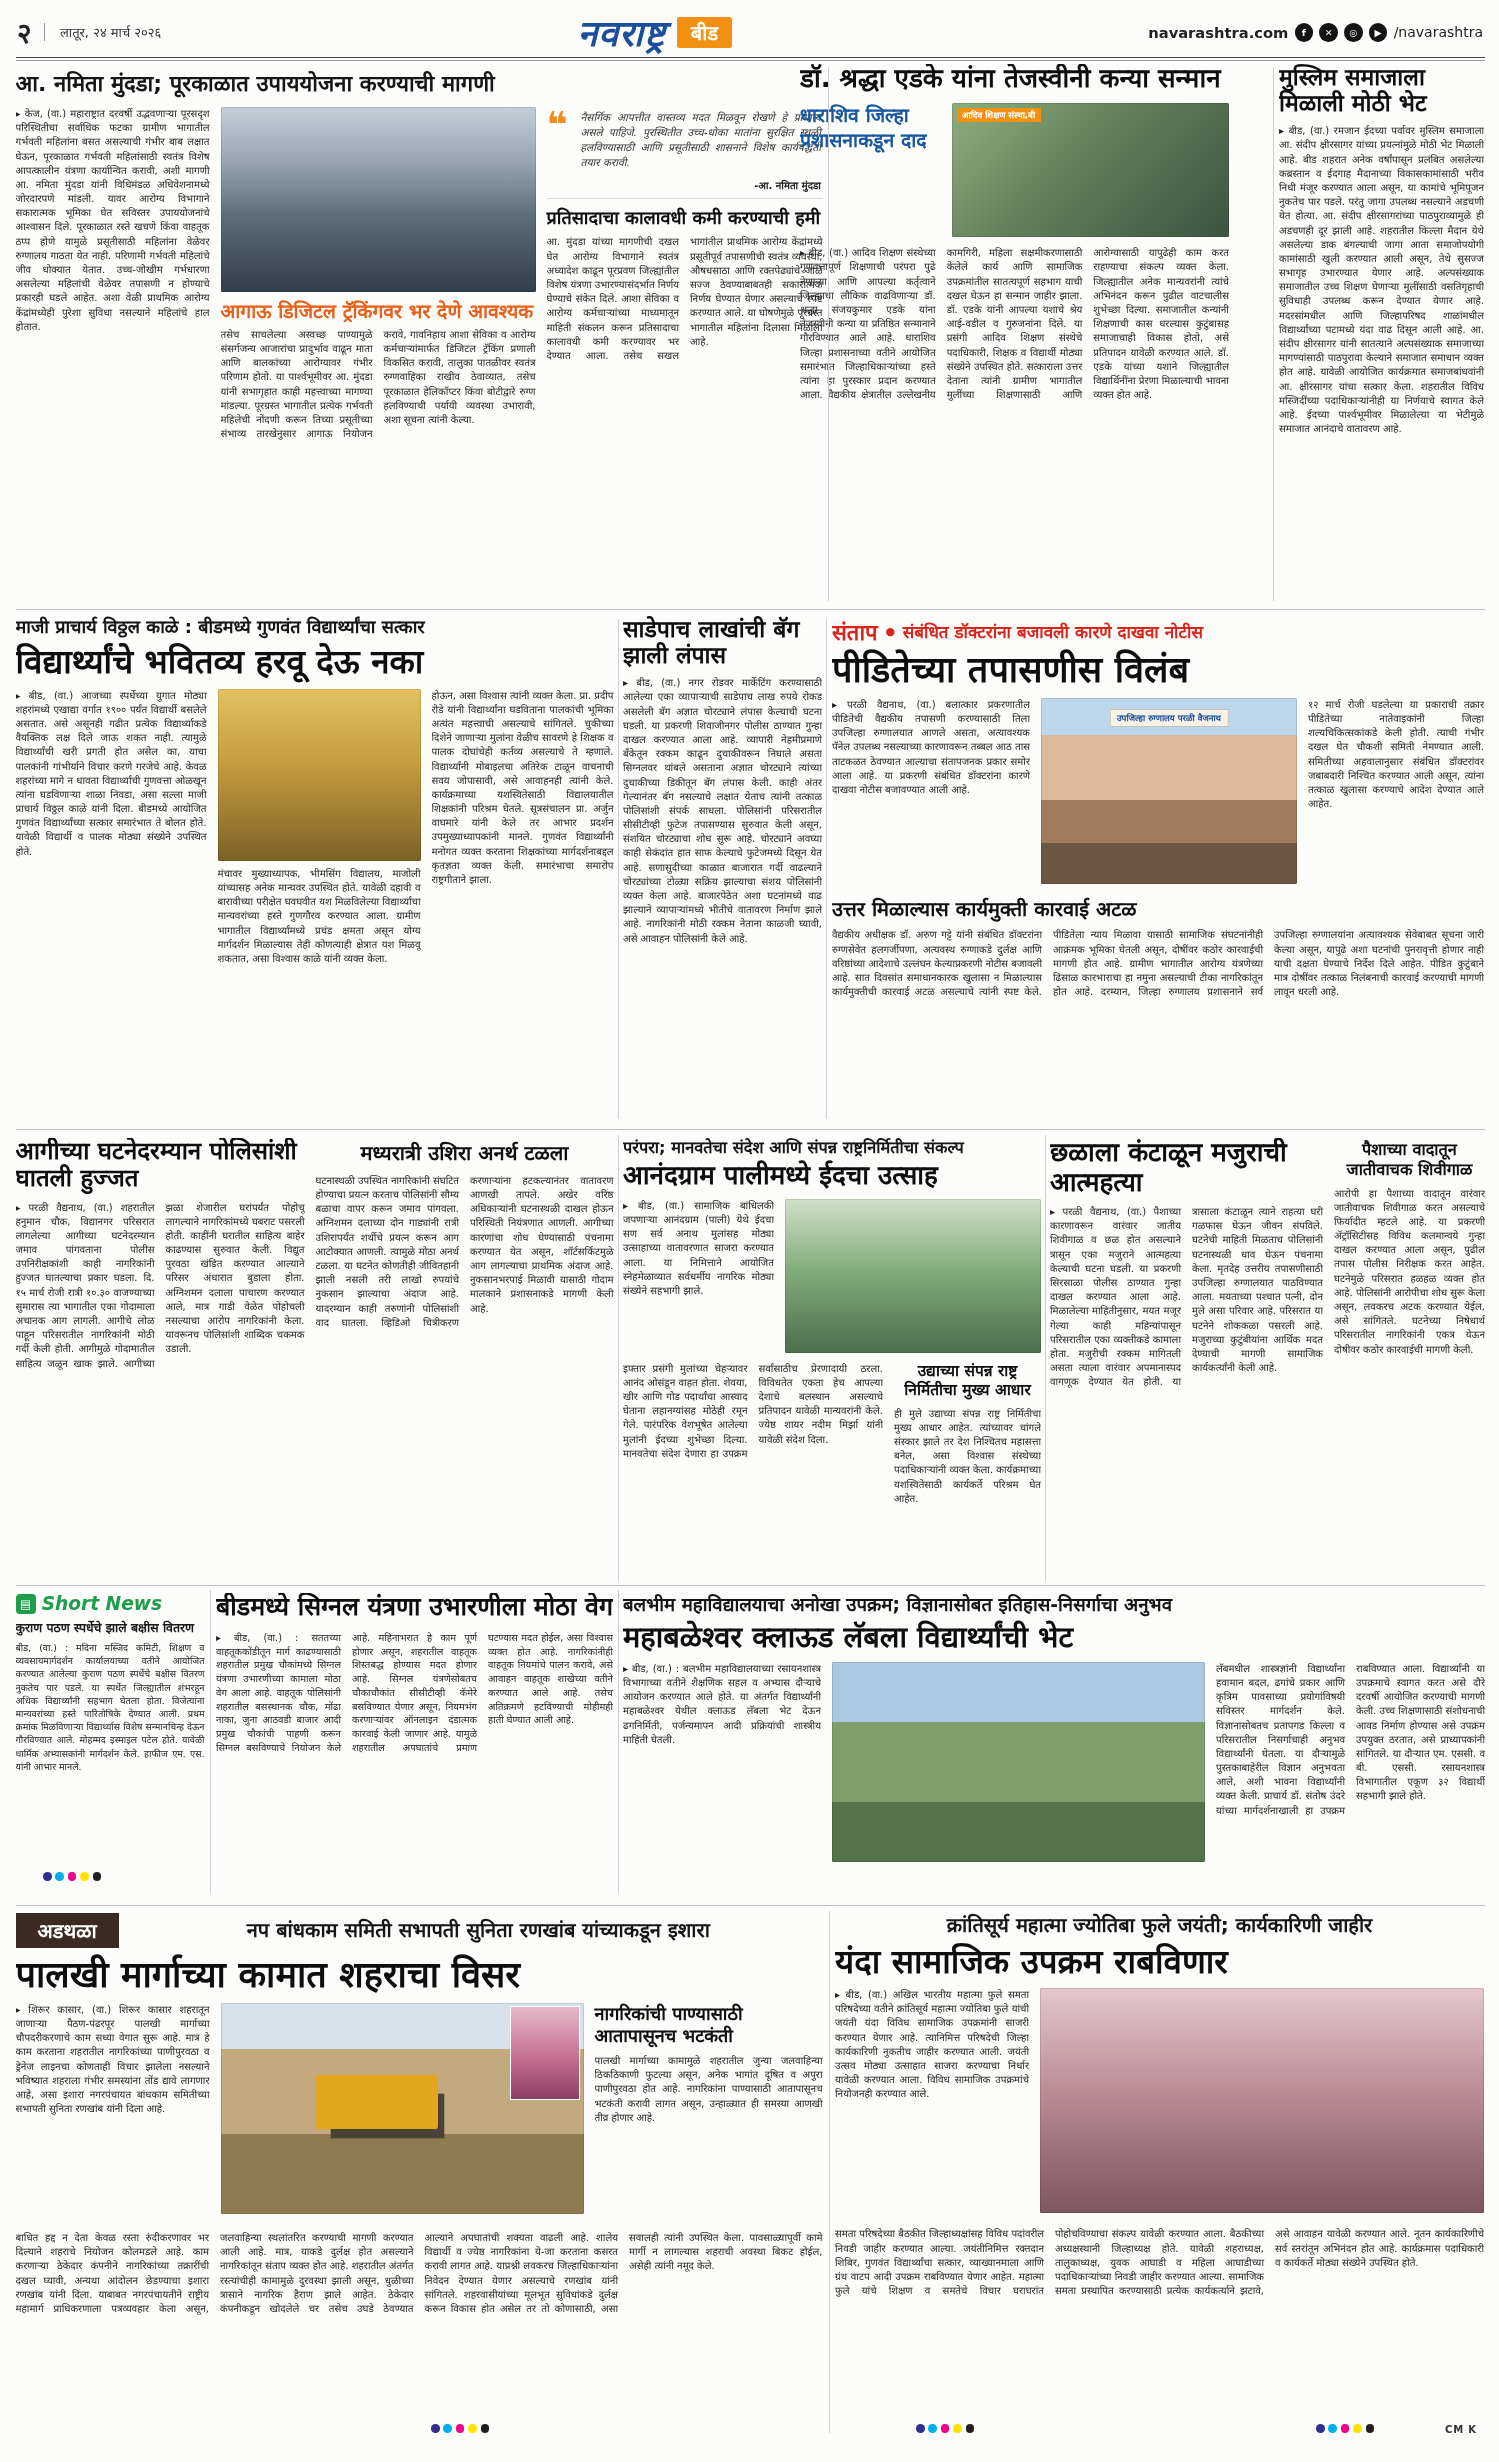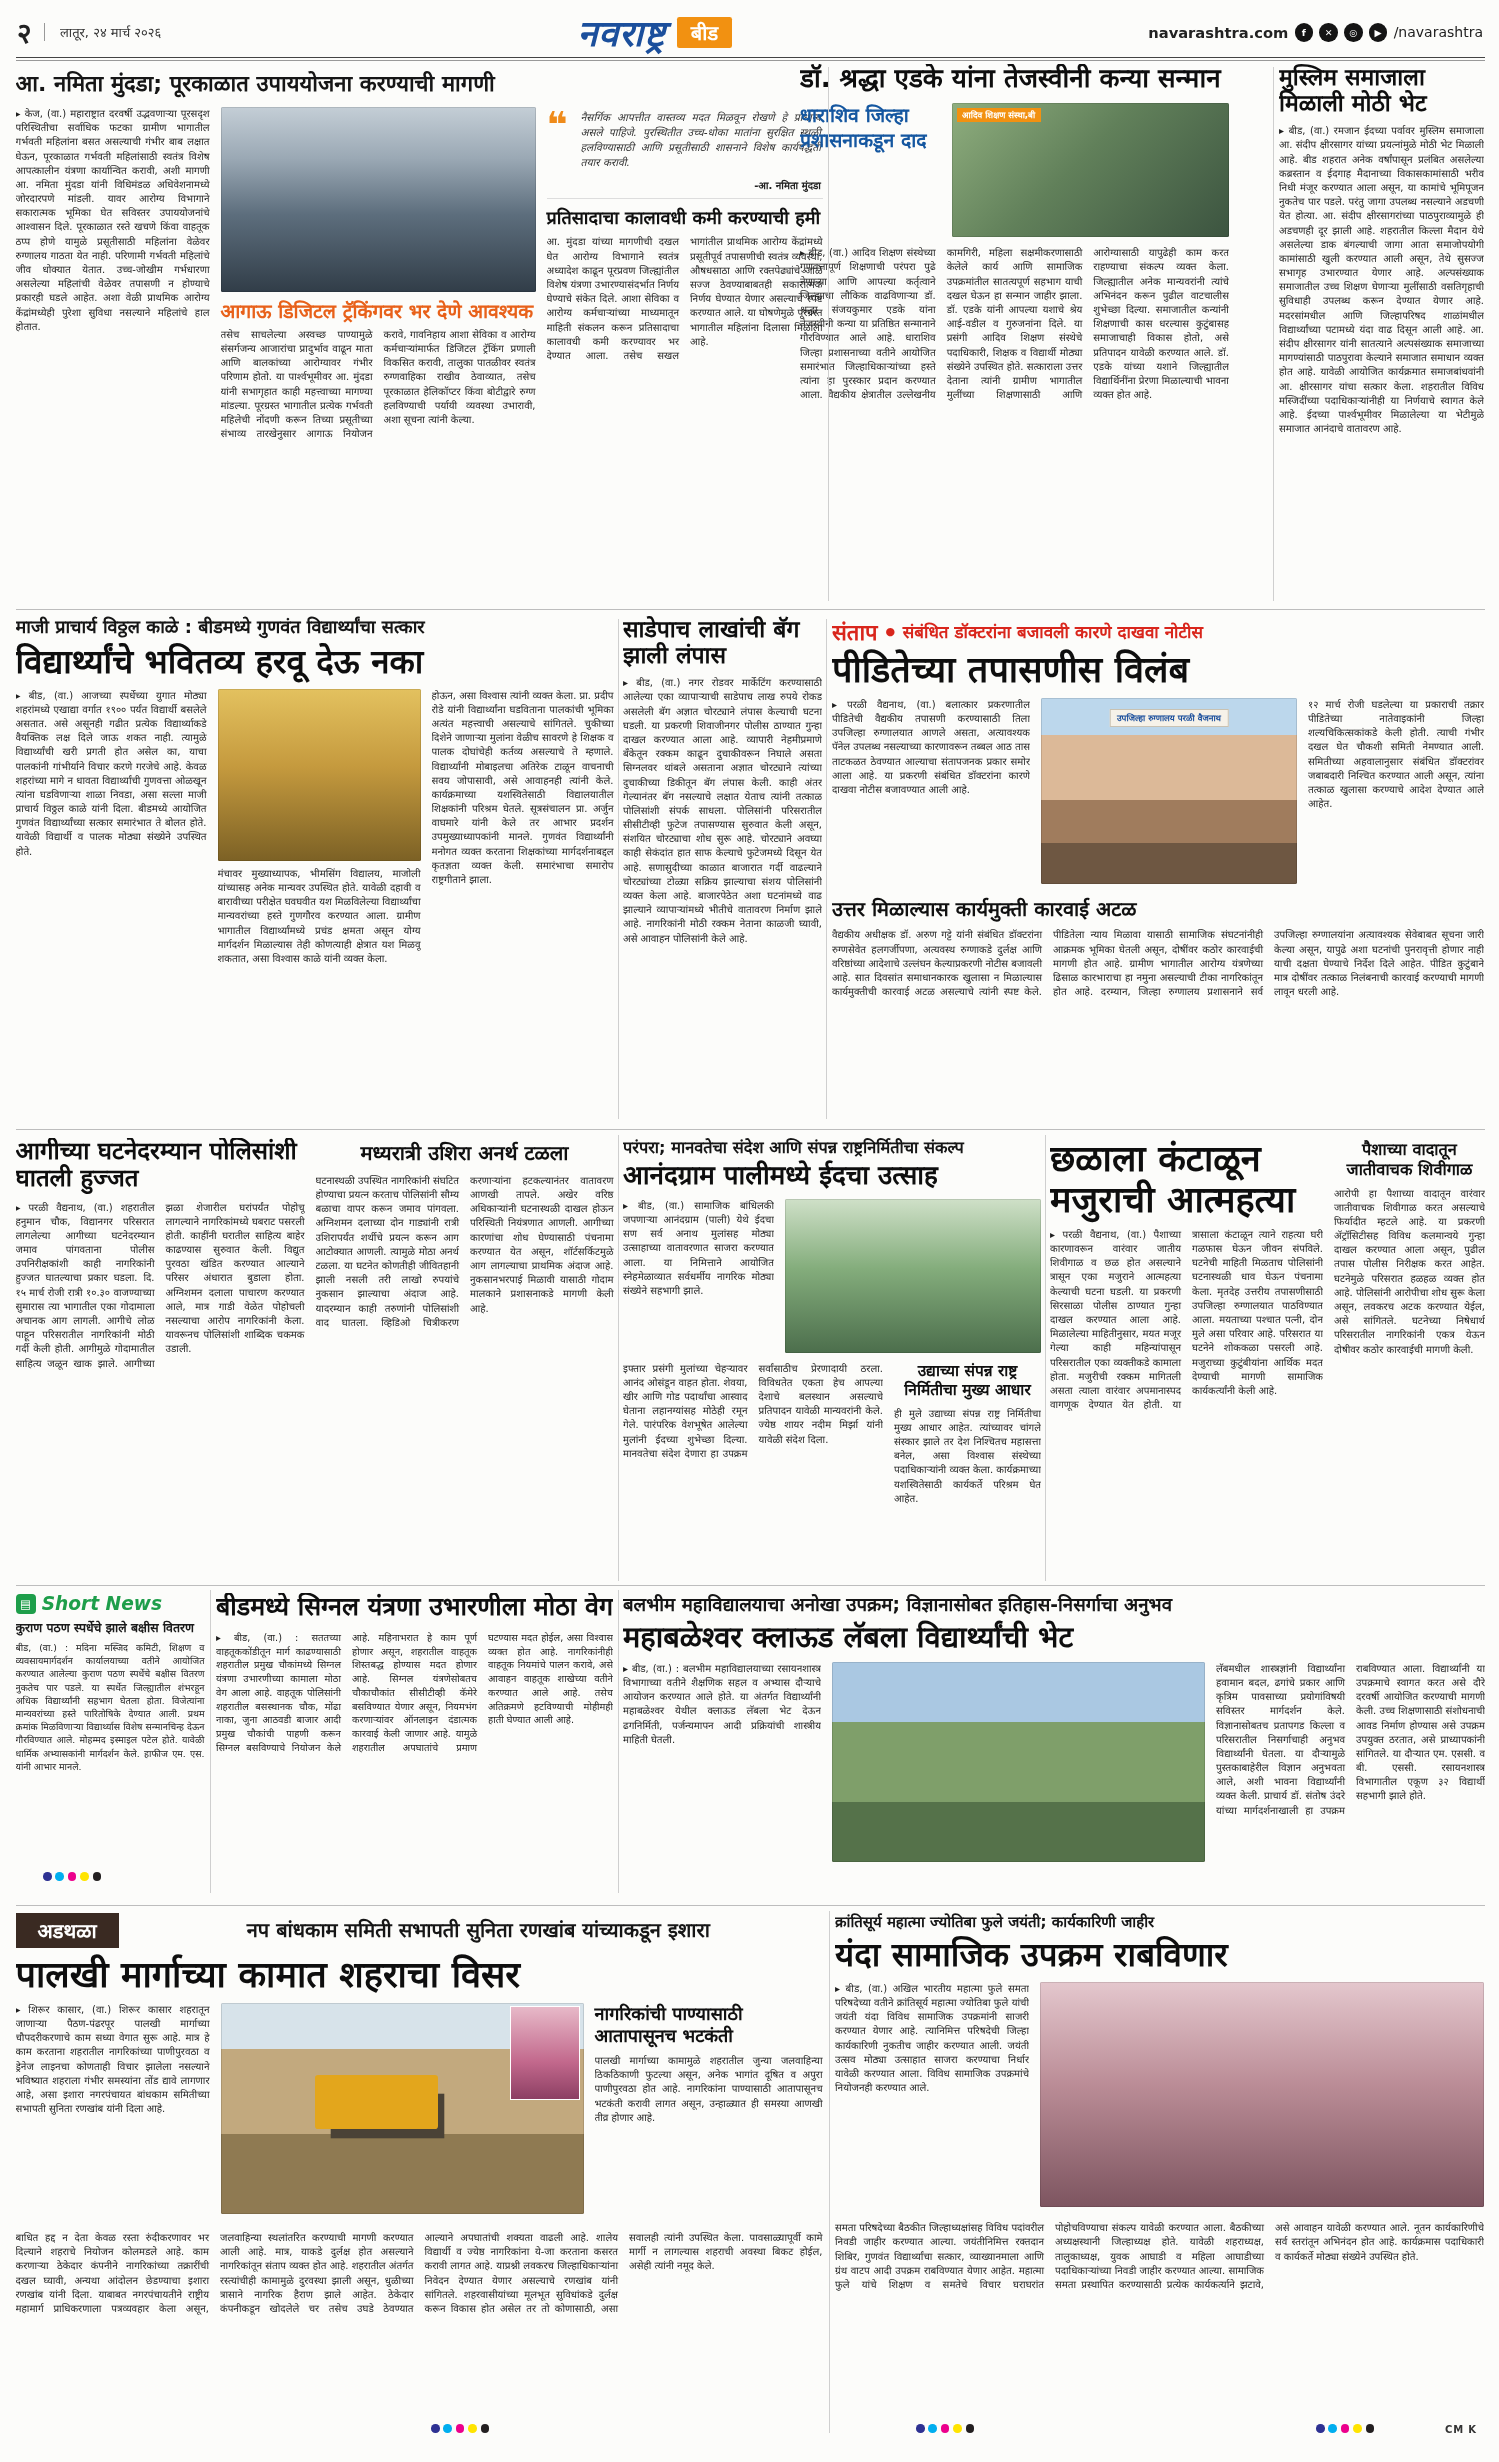--- a/index.html
+++ b/index.html
@@ -191,21 +191,21 @@
       <div>
         <div class="sub-bold" style="font-size:15.5px;text-align:center;margin-bottom:6.2px;">उद्याच्या संपन्न राष्ट्र निर्मितीचा मुख्य आधार</div>
         <div class="body-text" style="height:140px;">ही मुले उद्याच्या संपन्न राष्ट्र निर्मितीचा मुख्य आधार आहेत. त्यांच्यावर चांगले संस्कार झाले तर देश निश्चितच महासत्ता बनेल, असा विश्वास संस्थेच्या पदाधिकाऱ्यांनी व्यक्त केला. कार्यक्रमाच्या यशस्वितेसाठी कार्यकर्ते परिश्रम घेत आहेत.</div>
       </div>
     </div>
   </section>
 
   <section class="art" style="left:1050px;top:1138px;width:435px;height:439px;">
     <div class="grid" style="grid-template-columns:273px 1fr;height:439px;">
       <div>
-        <h2 class="hl" style="font-size:36px;margin:0 0 7.8px;">छळाला कंटाळून मजुराची आत्महत्या</h2>
+        <h2 class="hl" style="font-size:26px;margin:0 0 7.8px;">छळाला कंटाळून मजुराची आत्महत्या</h2>
         <div class="body-text cols2" style="height:356px;">▸ परळी वैद्यनाथ, (वा.) पैशाच्या कारणावरून वारंवार जातीय शिवीगाळ व छळ होत असल्याने त्रासून एका मजुराने आत्महत्या केल्याची घटना घडली. या प्रकरणी सिरसाळा पोलीस ठाण्यात गुन्हा दाखल करण्यात आला आहे. मिळालेल्या माहितीनुसार, मयत मजूर गेल्या काही महिन्यांपासून परिसरातील एका व्यक्तीकडे कामाला होता. मजुरीची रक्कम मागितली असता त्याला वारंवार अपमानास्पद वागणूक देण्यात येत होती. या त्रासाला कंटाळून त्याने राहत्या घरी गळफास घेऊन जीवन संपविले. घटनेची माहिती मिळताच पोलिसांनी घटनास्थळी धाव घेऊन पंचनामा केला. मृतदेह उत्तरीय तपासणीसाठी उपजिल्हा रुग्णालयात पाठविण्यात आला. मयताच्या पश्चात पत्नी, दोन मुले असा परिवार आहे. परिसरात या घटनेने शोककळा पसरली आहे. मजुराच्या कुटुंबीयांना आर्थिक मदत देण्याची मागणी सामाजिक कार्यकर्त्यांनी केली आहे.</div>
       </div>
       <div>
         <div class="sub-bold" style="font-size:16.3px;text-align:center;margin:1.6px 0 6.2px;">पैशाच्या वादातून जातीवाचक शिवीगाळ</div>
         <div class="body-text" style="height:373px;">आरोपी हा पैशाच्या वादातून वारंवार जातीवाचक शिवीगाळ करत असल्याचे फिर्यादीत म्हटले आहे. या प्रकरणी ॲट्रॉसिटीसह विविध कलमान्वये गुन्हा दाखल करण्यात आला असून, पुढील तपास पोलीस निरीक्षक करत आहेत. घटनेमुळे परिसरात हळहळ व्यक्त होत आहे. पोलिसांनी आरोपीचा शोध सुरू केला असून, लवकरच अटक करण्यात येईल, असे सांगितले. घटनेच्या निषेधार्थ परिसरातील नागरिकांनी एकत्र येऊन दोषीवर कठोर कारवाईची मागणी केली.</div>
       </div>
     </div>
   </section>
 
   <section class="art" style="left:15.5px;top:1593px;width:189px;height:304px;">
@@ -253,21 +253,21 @@
       </div>
       <div>
         <div class="sub-bold" style="font-size:18px;margin-bottom:6.2px;">नागरिकांची पाण्यासाठी आतापासूनच भटकंती</div>
         <div class="body-text" style="height:155px;">पालखी मार्गाच्या कामामुळे शहरातील जुन्या जलवाहिन्या ठिकठिकाणी फुटल्या असून, अनेक भागांत दूषित व अपुरा पाणीपुरवठा होत आहे. नागरिकांना पाण्यासाठी आतापासूनच भटकंती करावी लागत असून, उन्हाळ्यात ही समस्या आणखी तीव्र होणार आहे.</div>
       </div>
     </div>
     <div class="body-text cols4" style="margin-top:9.3px;height:185px;">बाधित हद्द न देता केवळ रस्ता रुंदीकरणावर भर दिल्याने शहराचे नियोजन कोलमडले आहे. काम करणाऱ्या ठेकेदार कंपनीने नागरिकांच्या तक्रारींची दखल घ्यावी, अन्यथा आंदोलन छेडण्याचा इशारा रणखांब यांनी दिला. याबाबत नगरपंचायतीने राष्ट्रीय महामार्ग प्राधिकरणाला पत्रव्यवहार केला असून, जलवाहिन्या स्थलांतरित करण्याची मागणी करण्यात आली आहे. मात्र, याकडे दुर्लक्ष होत असल्याने नागरिकांतून संताप व्यक्त होत आहे. शहरातील अंतर्गत रस्त्यांचीही कामामुळे दुरवस्था झाली असून, धुळीच्या त्रासाने नागरिक हैराण झाले आहेत. ठेकेदार कंपनीकडून खोदलेले चर तसेच उघडे ठेवण्यात आल्याने अपघातांची शक्यता वाढली आहे. शालेय विद्यार्थी व ज्येष्ठ नागरिकांना ये-जा करताना कसरत करावी लागत आहे. याप्रश्नी लवकरच जिल्हाधिकाऱ्यांना निवेदन देण्यात येणार असल्याचे रणखांब यांनी सांगितले. शहरवासीयांच्या मूलभूत सुविधांकडे दुर्लक्ष करून विकास होत असेल तर तो कोणासाठी, असा सवालही त्यांनी उपस्थित केला. पावसाळ्यापूर्वी कामे मार्गी न लागल्यास शहराची अवस्था बिकट होईल, असेही त्यांनी नमूद केले.</div>
   </section>
 
   <section class="art" style="left:835px;top:1913px;width:649px;height:525px;">
-    <div class="kicker-dark" style="font-size:15px;">क्रांतिसूर्य महात्मा ज्योतिबा फुले जयंती; कार्यकारिणी जाहीर</div>
+    <div class="kicker-dark" style="font-size:20px;text-align:center;">क्रांतिसूर्य महात्मा ज्योतिबा फुले जयंती; कार्यकारिणी जाहीर</div>
     <h1 class="hl" style="font-size:33px;margin:4.7px 0 7.8px;">यंदा सामाजिक उपक्रम राबविणार</h1>
     <div class="grid" style="grid-template-columns:194px 1fr;height:230px;">
       <div class="body-text">▸ बीड, (वा.) अखिल भारतीय महात्मा फुले समता परिषदेच्या वतीने क्रांतिसूर्य महात्मा ज्योतिबा फुले यांची जयंती यंदा विविध सामाजिक उपक्रमांनी साजरी करण्यात येणार आहे. त्यानिमित्त परिषदेची जिल्हा कार्यकारिणी नुकतीच जाहीर करण्यात आली. जयंती उत्सव मोठ्या उत्साहात साजरा करण्याचा निर्धार यावेळी करण्यात आला. विविध सामाजिक उपक्रमांचे नियोजनही करण्यात आले.</div>
       <div class="photo ph-phule" style="height:225px;"></div>
     </div>
     <div class="body-text cols3" style="margin-top:9.3px;height:189px;">समता परिषदेच्या बैठकीत जिल्हाध्यक्षांसह विविध पदांवरील निवडी जाहीर करण्यात आल्या. जयंतीनिमित्त रक्तदान शिबिर, गुणवंत विद्यार्थ्यांचा सत्कार, व्याख्यानमाला आणि ग्रंथ वाटप आदी उपक्रम राबविण्यात येणार आहेत. महात्मा फुले यांचे शिक्षण व समतेचे विचार घराघरांत पोहोचविण्याचा संकल्प यावेळी करण्यात आला. बैठकीच्या अध्यक्षस्थानी जिल्हाध्यक्ष होते. यावेळी शहराध्यक्ष, तालुकाध्यक्ष, युवक आघाडी व महिला आघाडीच्या पदाधिकाऱ्यांच्या निवडी जाहीर करण्यात आल्या. सामाजिक समता प्रस्थापित करण्यासाठी प्रत्येक कार्यकर्त्याने झटावे, असे आवाहन यावेळी करण्यात आले. नूतन कार्यकारिणीचे सर्व स्तरांतून अभिनंदन होत आहे. कार्यक्रमास पदाधिकारी व कार्यकर्ते मोठ्या संख्येने उपस्थित होते.</div>
   </section>
 
   <div class="hline" style="top:609px;"></div>
   <div class="hline" style="top:1129px;"></div>

